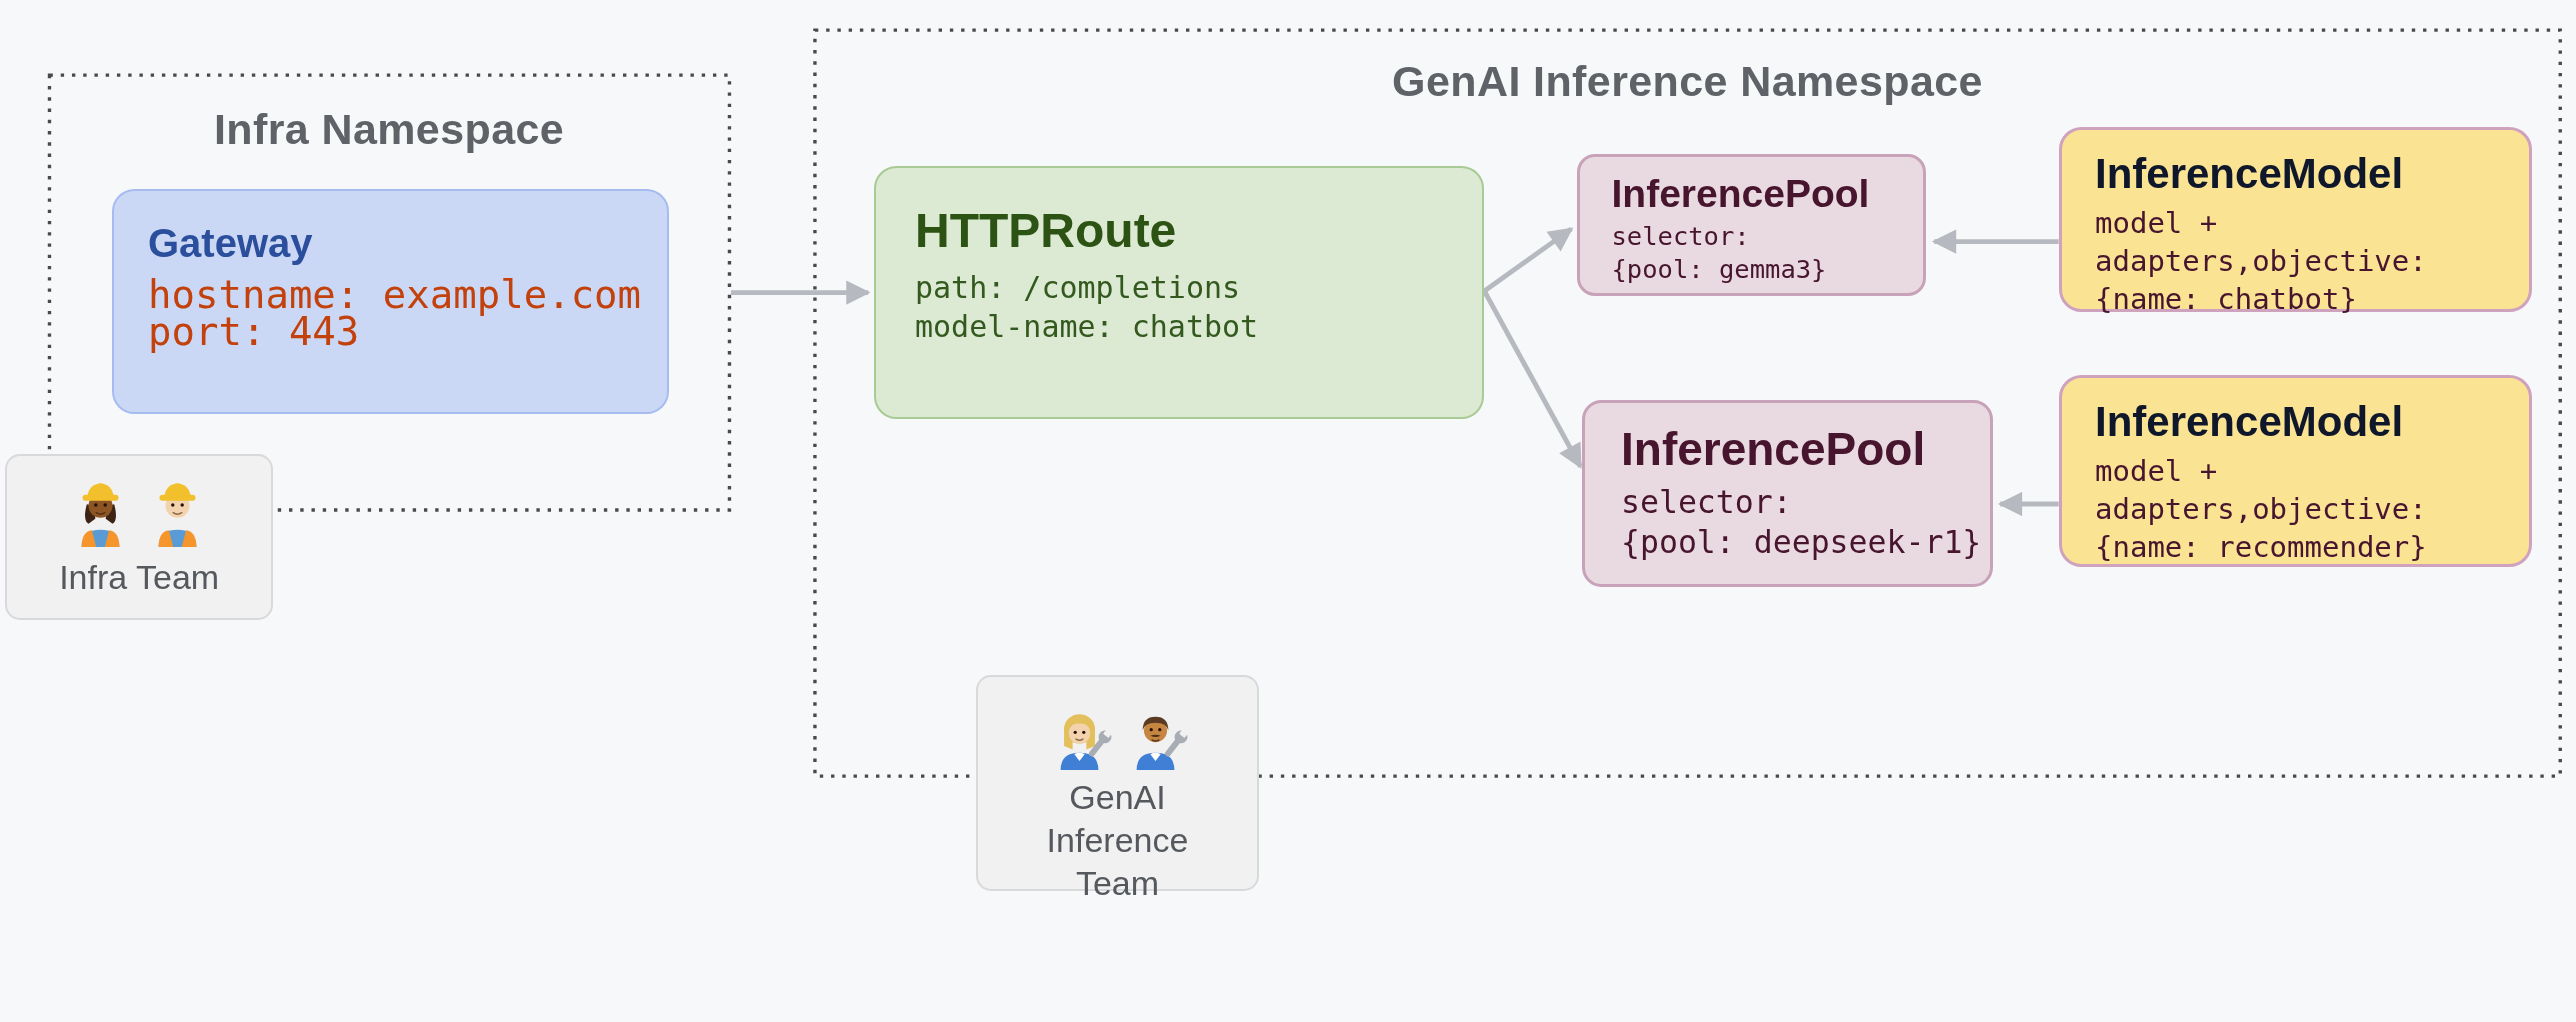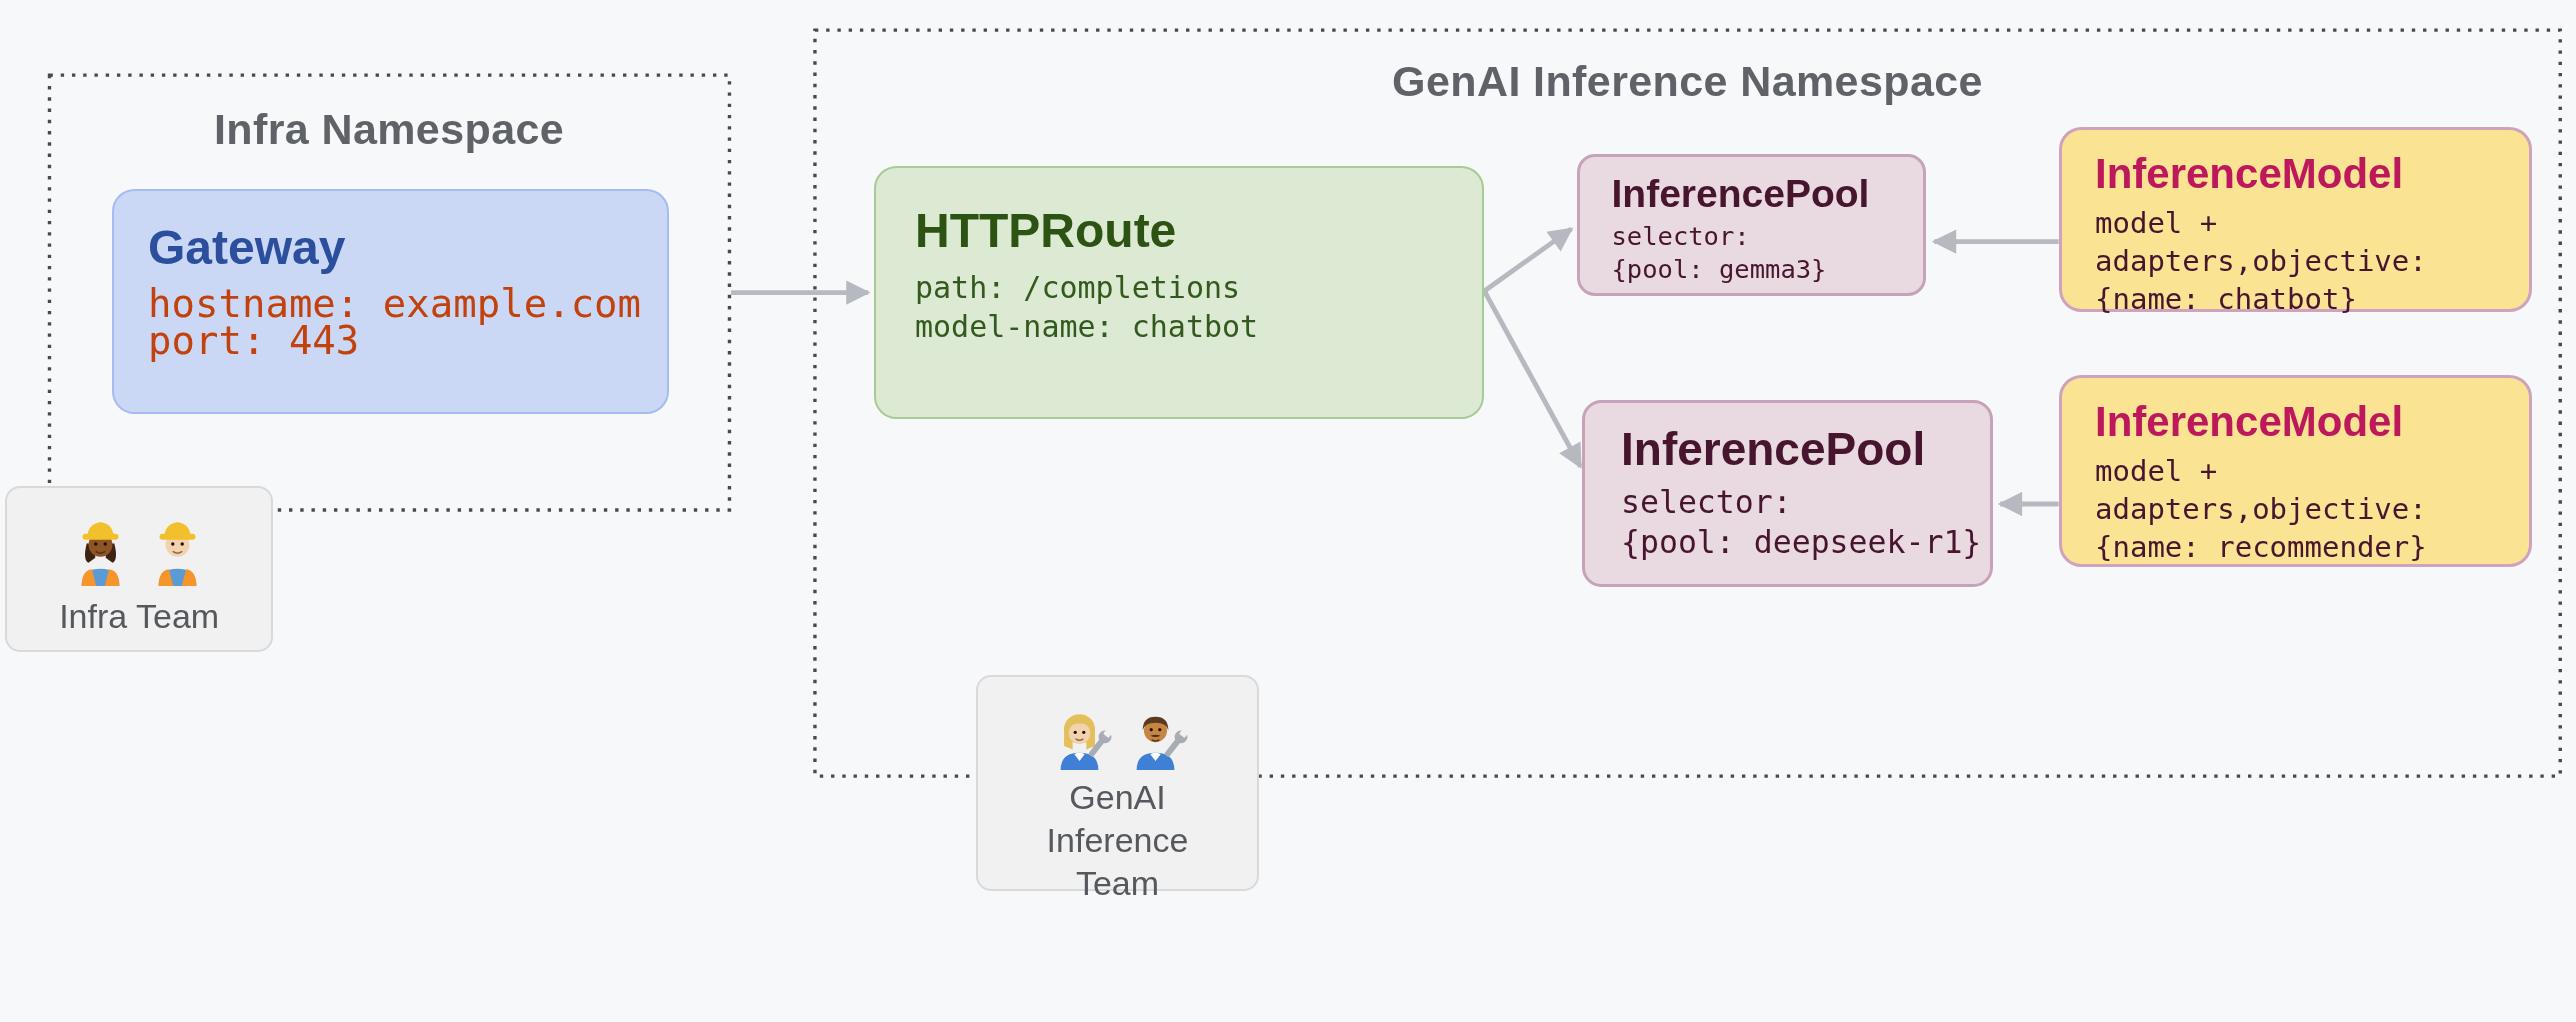--- a/index.html
+++ b/index.html
@@ -7,48 +7,48 @@
   #stage{position:relative;width:2576px;height:1023px;overflow:hidden;background:#f7f8fa;}
   #wires{position:absolute;left:0;top:0;width:2576px;height:1023px;}
 
   .ns-title{position:absolute;color:#5f6368;font-size:43px;text-align:center;letter-spacing:0.4px;font-weight:bold;}
   .node{position:absolute;box-sizing:border-box;}
   .node .title{font-weight:bold;line-height:1.12;}
   .mono{font-family:"DejaVu Sans Mono","Liberation Mono",monospace;white-space:pre;}
 
   
   .gateway{left:112px;top:189px;width:557px;height:225px;background:#cbd8f5;border:2.6px solid #a6bcf0;border-radius:22.5px;padding:30px 15px 0 34px;}
-  .gateway .title{font-size:48px;color:#2b4f9c;margin-bottom:10.5px;}
+  .gateway .title{font-size:40px;color:#2b4f9c;margin-bottom:10.5px;}
   .gateway .mono{font-size:39px;line-height:37px;color:#c2410c;}
 
   
   .httproute{left:874px;top:166px;width:610px;height:253px;background:#dcead3;border:2.6px solid #a8ca94;border-radius:22.5px;padding:36px 8px 0 39px;}
   .httproute .title{font-size:48px;color:#2c5314;margin-bottom:10.5px;}
   .httproute .mono{font-size:30px;line-height:39px;color:#33591e;}
 
   
   .pool-a{left:1577px;top:154px;width:349px;height:142px;background:#e9dae2;border:3px solid #c7a2b8;border-radius:18px;padding:15px 10.5px 0 31.5px;}
   .pool-a .title{font-size:39px;color:#47152e;margin-bottom:4.5px;}
   .pool-a .mono{font-size:25.5px;line-height:33px;color:#47152e;}
 
   
   .pool-b{left:1582px;top:400px;width:411px;height:187px;background:#e9dae2;border:3px solid #c7a2b8;border-radius:19.5px;padding:21px 7.5px 0 36px;}
   .pool-b .title{font-size:46px;color:#47152e;margin-bottom:6px;}
   .pool-b .mono{font-size:31.5px;line-height:40px;color:#47152e;}
 
   
   .model{width:473px;background:#fbe394;border:3px solid #cfa2bd;border-radius:22.5px;padding:19.5px 10.5px 0 33px;}
-  .model .title{font-size:42px;color:#be185d;margin-bottom:7.5px;}
+  .model .title{font-size:42px;color:#0f172a;margin-bottom:7.5px;}
   .model .mono{font-size:29px;line-height:38px;color:#47152e;}
   .model-a{left:2059px;top:127px;height:185px;}
   .model-b{left:2059px;top:375px;height:192px;}
 
   
   .team{position:absolute;box-sizing:border-box;background:#f1f1f2;border:2.2px solid #d8d9db;border-radius:15px;text-align:center;}
-  .team-infra{left:5.2px;top:454px;width:268px;height:166px;padding-top:26px;margin-top:32px;}
+  .team-infra{left:5.2px;top:454px;width:268px;height:166px;padding-top:19px;}
   .team-genai{left:976px;top:675px;width:283px;height:216px;padding-top:21px;}
   .avatars{display:flex;justify-content:center;gap:7.5px;}
   .avatar{width:69px;height:72px;display:block;}
   .team-label{color:#55585c;font-size:34px;line-height:43px;margin-top:9px;}
   .team-genai .team-label{width:195px;margin:6px auto 0 auto;}
 </style>
 </head>
 <body>
 
 <div id="stage">

